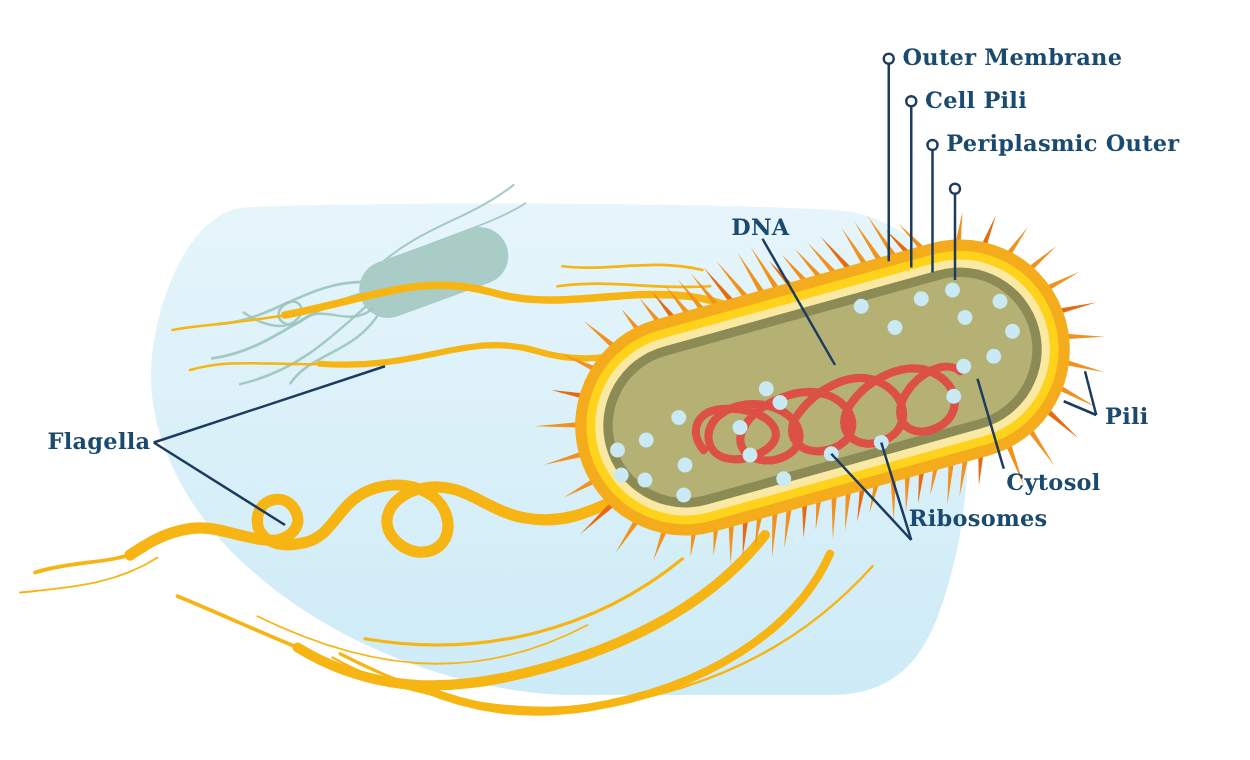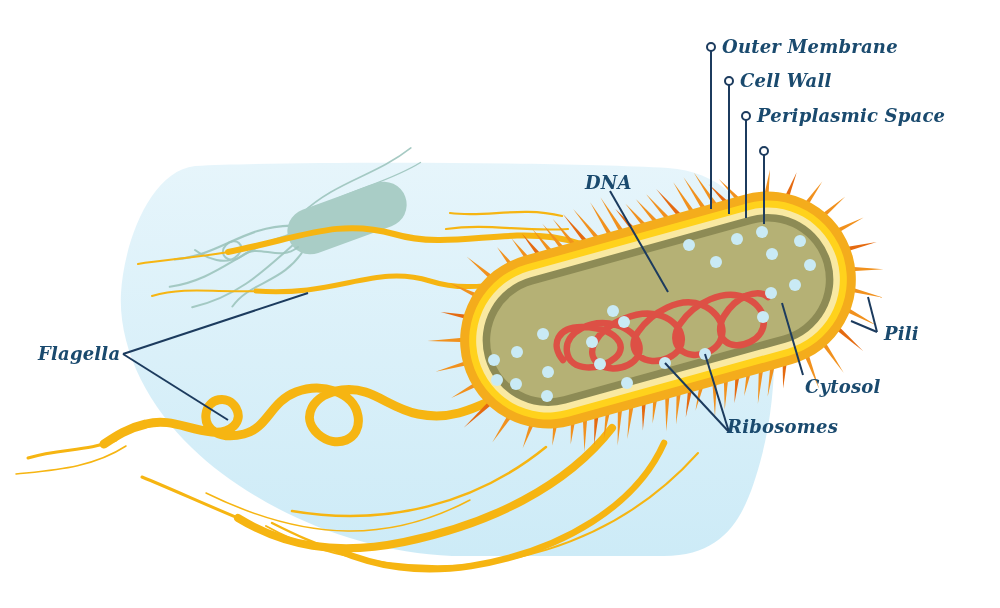--- a/index.html
+++ b/index.html
@@ -1,20 +1,20 @@
 <!DOCTYPE html>
 <html style="--background: #FFFFFF; --backdrop_top: #E6F5FB; --backdrop_bottom: #CDEBF7; --ghost: #A9CDC6; --ghost_line: #9CC4BD; --flagella: #F6B512; --pili_light: #F1911E; --pili_dark: #E56A10; --outer_membrane: #F4AC1C; --cell_wall_band: #FFD21C; --periplasmic: #F9E9A2; --plasma_membrane: #8D8B55; --cytosol: #B5B175; --dna: #DD5045; --ribosome: #C9EAF5; --label_text: #1A4A6E; --pointer: #1C3B5E;"><head>
 <meta charset="utf-8">
 <style>
   html,body{margin:0;padding:0;background:#fff;}
   .stage{position:relative;width:1000px;height:608px;background:var(--background,#fff);overflow:hidden;
          font-family:"DejaVu Serif", serif;}
   .stage svg{position:absolute;left:0;top:0;}
   .lbl{position:absolute;font-weight:bold;font-size:18px;line-height:22px;
-       color:var(--label_text,#1a4a6e);white-space:nowrap;letter-spacing:.2px;font-style:italic;}
+       color:var(--label_text,#1a4a6e);white-space:nowrap;letter-spacing:.2px;}
   .blob{fill:url(#bg-grad);}
   .ghostbody{fill:var(--ghost,#a9cdc6);}
   .gline{fill:none;stroke:var(--ghost_line,#9cc4bd);stroke-linecap:round;opacity:.9;}
   .flg{fill:none;stroke:var(--flagella,#f6b512);stroke-linecap:round;}
   .l-om{fill:var(--outer_membrane,#f4ac1c);}
   .l-cw{fill:var(--cell_wall_band,#ffd21c);}
   .l-pp{fill:var(--periplasmic,#f9e9a2);}
   .l-pm{fill:var(--plasma_membrane,#8d8b55);}
   .l-cy{fill:var(--cytosol,#b5b175);}
   .dna{fill:none;stroke:var(--dna,#dd5045);stroke-width:6.5;stroke-linecap:round;stroke-linejoin:round;}
@@ -194,20 +194,20 @@
       <line x1="123" y1="354" x2="228" y2="420"></line>
       <line x1="877" y1="332" x2="868" y2="297"></line>
       <line x1="877" y1="332" x2="851" y2="321"></line>
       <line x1="782" y1="303" x2="803" y2="375"></line>
       <line x1="665" y1="363" x2="729" y2="432"></line>
       <line x1="705" y1="354" x2="729" y2="432"></line>
     </g>
   </svg>
 
   <div class="lbl" style="left:722px;top:36px">Outer Membrane</div>
-  <div class="lbl" style="left:740px;top:70px">Cell Wall</div>
-  <div class="lbl" style="left:757px;top:105px">Periplasmic Space</div>
+  <div class="lbl" style="left:740px;top:70px">Cell Pili</div>
+  <div class="lbl" style="left:757px;top:105px">Periplasmic Outer</div>
   <div class="lbl" style="left:585px;top:172px">DNA</div>
   <div class="lbl" style="left:38px;top:343px">Flagella</div>
   <div class="lbl" style="left:884px;top:323px">Pili</div>
   <div class="lbl" style="left:805px;top:376px">Cytosol</div>
-  <div class="lbl" style="left:727px;top:416px">Ribosomes</div>
+  <div class="lbl" style="left:727px;top:405px">Ribosomes</div>
 </div>
 
 </body></html>

